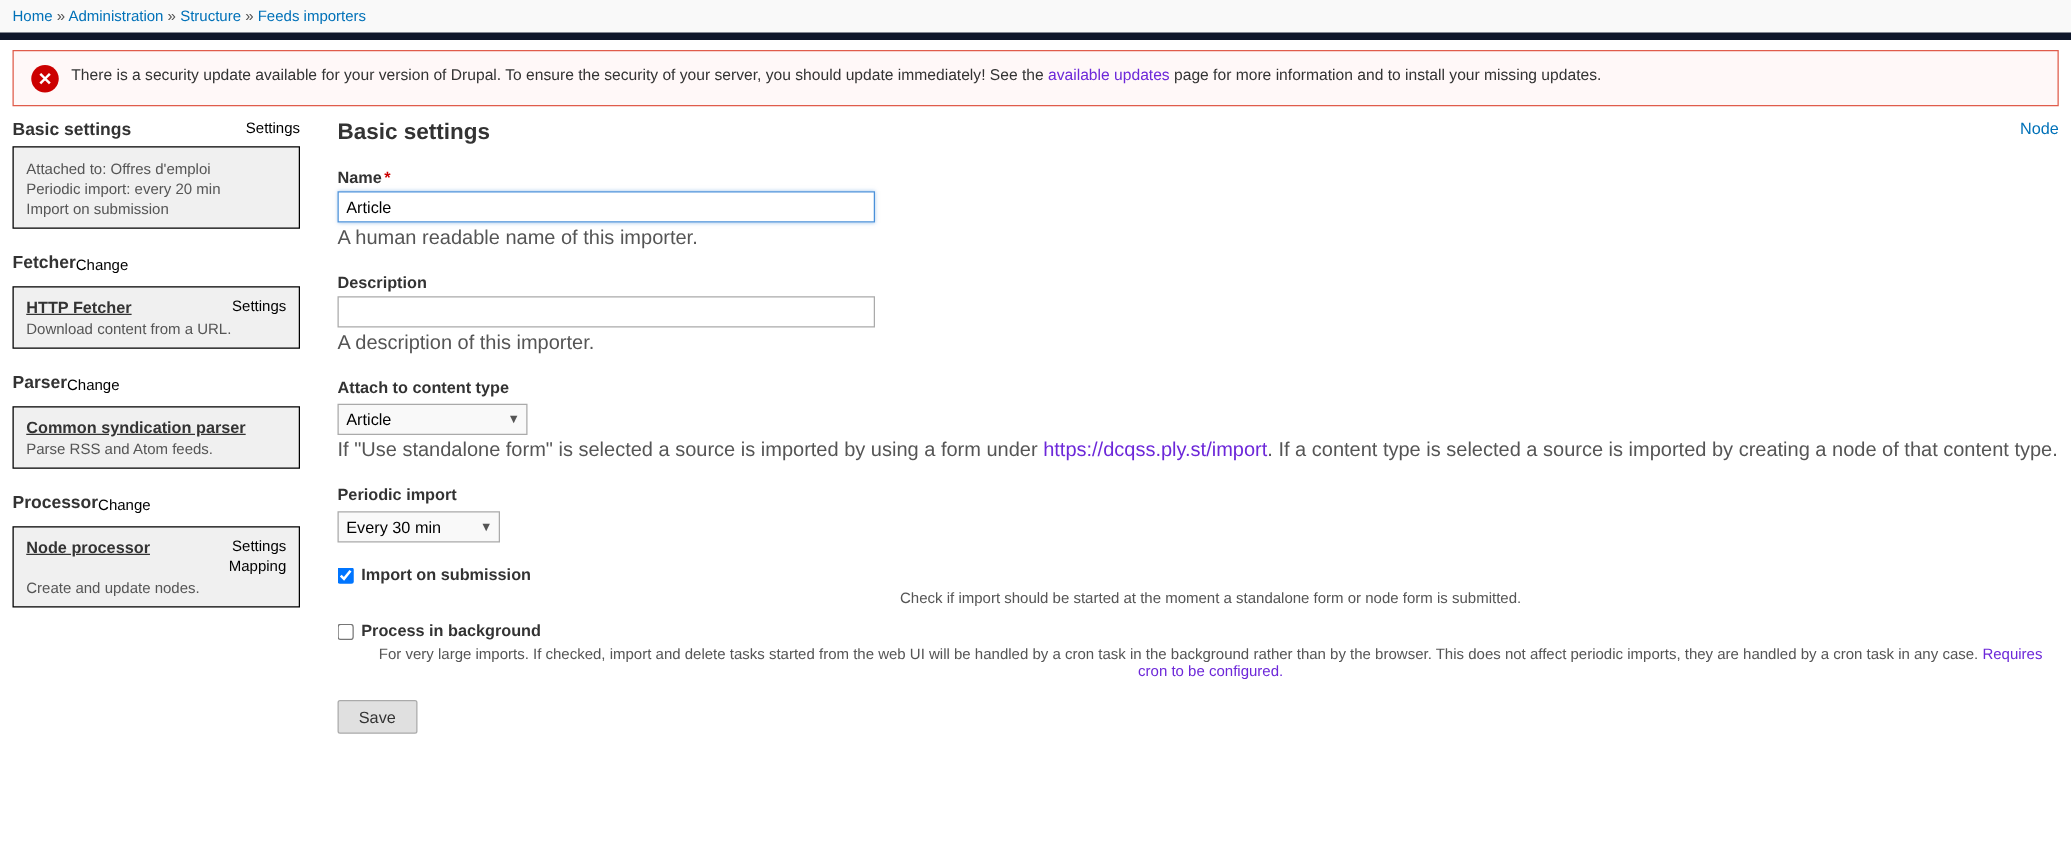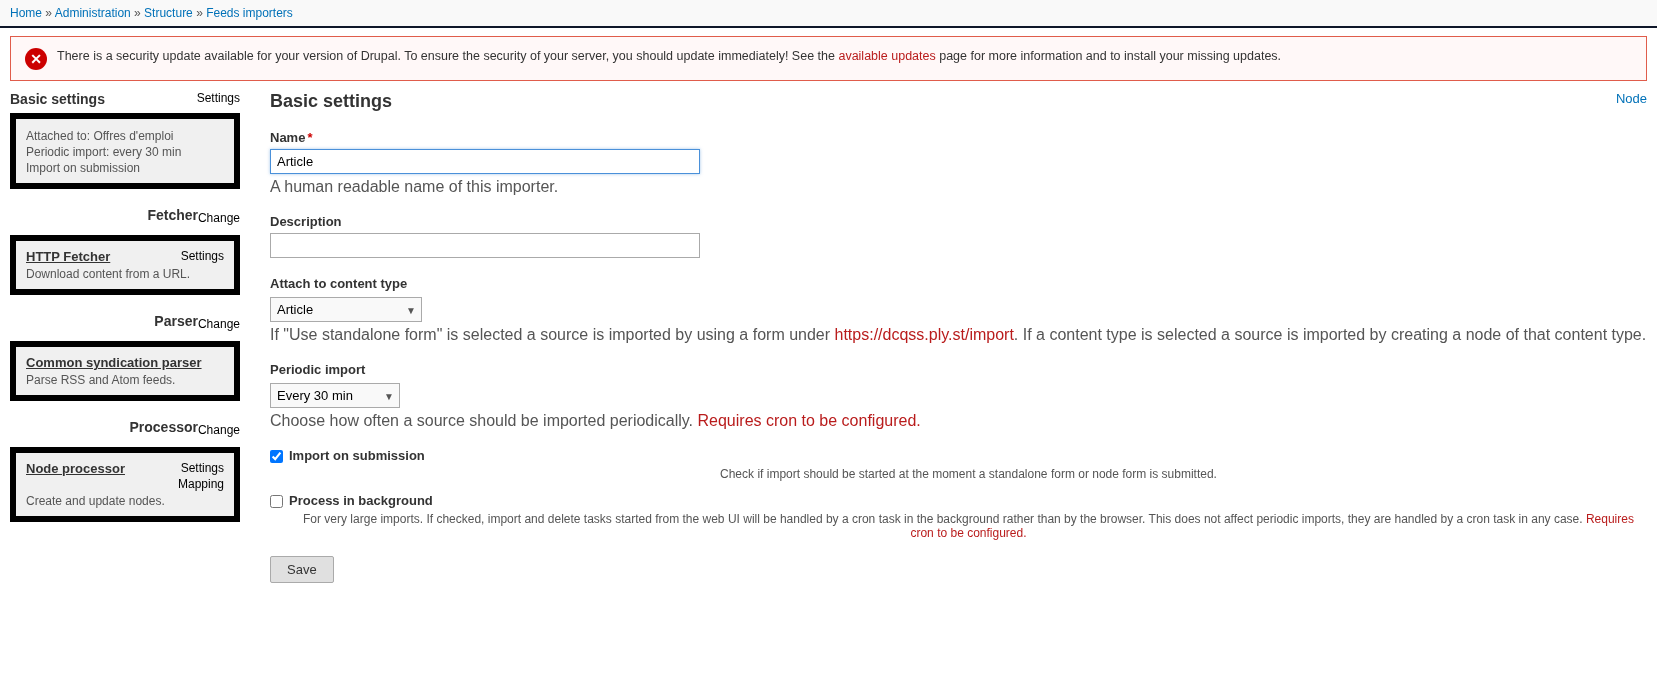--- a/index.html
+++ b/index.html
@@ -2,28 +2,28 @@
 <html><head>
   <meta charset="utf-8">
   <style>
     * { box-sizing: border-box; margin: 0; padding: 0; }
     body {
       font-family: Arial, sans-serif;
       font-size: 13px;
       color: #333;
       background: #fff;
     }
-    a { color: #b91c1c; text-decoration: none; }
+    a { color: #6d28d9; text-decoration: none; }
 
     
     .breadcrumb {
       padding: 6px 10px;
       font-size: 12px;
       color: #555;
-      border-bottom: 2px solid #0f172a;
+      border-bottom: 6px solid #0f172a;
       background: #f9f9f9;
     }
     .breadcrumb a { color: #0071b8; }
     .breadcrumb span { color: #555; }
 
     
     .alert-box {
       border: 1px solid #e05c4b;
       background: #fff8f8;
       padding: 10px 14px;
@@ -69,21 +69,21 @@
       margin-bottom: 18px;
     }
     .sidebar-section-header {
       font-size: 14px;
       font-weight: bold;
       color: #333;
       margin-bottom: 6px;
     }
     .sidebar-item-block {
       background: #f0f0f0;
-      border: 6px solid #000000;
+      border: 1px solid #000000;
       padding: 8px 10px;
       margin-bottom: 2px;
     }
     .sidebar-item-row {
       display: flex;
       justify-content: space-between;
       align-items: flex-start;
     }
     .sidebar-item-title {
       font-weight: bold;
@@ -101,21 +101,21 @@
       color: #555;
       margin-top: 3px;
     }
     .sidebar-meta {
       font-size: 12px;
       color: #555;
       margin-top: 2px;
     }
     .sidebar-section-change {
       display: flex;
-      justify-content: flex-end;
+      justify-content: flex-start;
       align-items: center;
       margin-bottom: 6px;
     }
 
     
     .main-content {
       flex: 1;
       padding-left: 10px;
     }
     .main-title {
@@ -249,21 +249,21 @@
 
   <div class="sidebar">
 
     <div class="sidebar-section">
       <div class="sidebar-item-row">
         <div class="sidebar-section-header">Basic settings</div>
         <a href="#" class="sidebar-item-link">Settings</a>
       </div>
       <div class="sidebar-item-block">
         <div class="sidebar-meta">Attached to: Offres d'emploi</div>
-        <div class="sidebar-meta">Periodic import: every 30 min</div>
+        <div class="sidebar-meta">Periodic import: every 20 min</div>
         <div class="sidebar-meta">Import on submission</div>
       </div>
     </div>
 
     <div class="sidebar-section">
       <div class="sidebar-section-change">
         <div class="sidebar-section-header">Fetcher</div>
         <a href="#" class="sidebar-item-link">Change</a>
       </div>
       <div class="sidebar-item-block">
@@ -315,20 +315,21 @@
       <label class="form-label">
         <span>Name</span><span class="required-star">*</span>
       </label>
       <input type="text" class="form-input name-input-focused" value="Article" style="">
       <div class="form-hint">A human readable name of this importer.</div>
     </div>
 
     <div class="form-group">
       <label class="form-label">Description</label>
       <input type="text" class="form-input" style="">
+      <div class="form-hint">A description of this importer.</div>
     </div>
 
     <div class="form-group">
       <div class="form-section-title">Attach to content type</div>
       <div class="form-select-wrapper">
         <select class="form-select">
           <option>Article</option>
           <option>Page</option>
           <option>Use standalone form</option>
         </select>
@@ -347,23 +348,20 @@
           <option>Every 15 min</option>
           <option selected="">Every 30 min</option>
           <option>Every hour</option>
           <option>Every 6 hours</option>
           <option>Every 12 hours</option>
           <option>Every day</option>
           <option>Every week</option>
         </select>
         <span class="select-arrow">▼</span>
       </div>
-      <div class="form-hint">
-        <span>Choose how often a source should be imported periodically. </span><a href="#">Requires cron to be configured.</a>
-      </div>
     </div>
 
     <div>
       <div class="checkbox-row">
         <input type="checkbox" checked="" id="import-submission" style="">
         <label class="checkbox-label" for="import-submission">Import on submission</label>
       </div>
       <div class="checkbox-hint">Check if import should be started at the moment a standalone form or node form is submitted.</div>
     </div>
 

